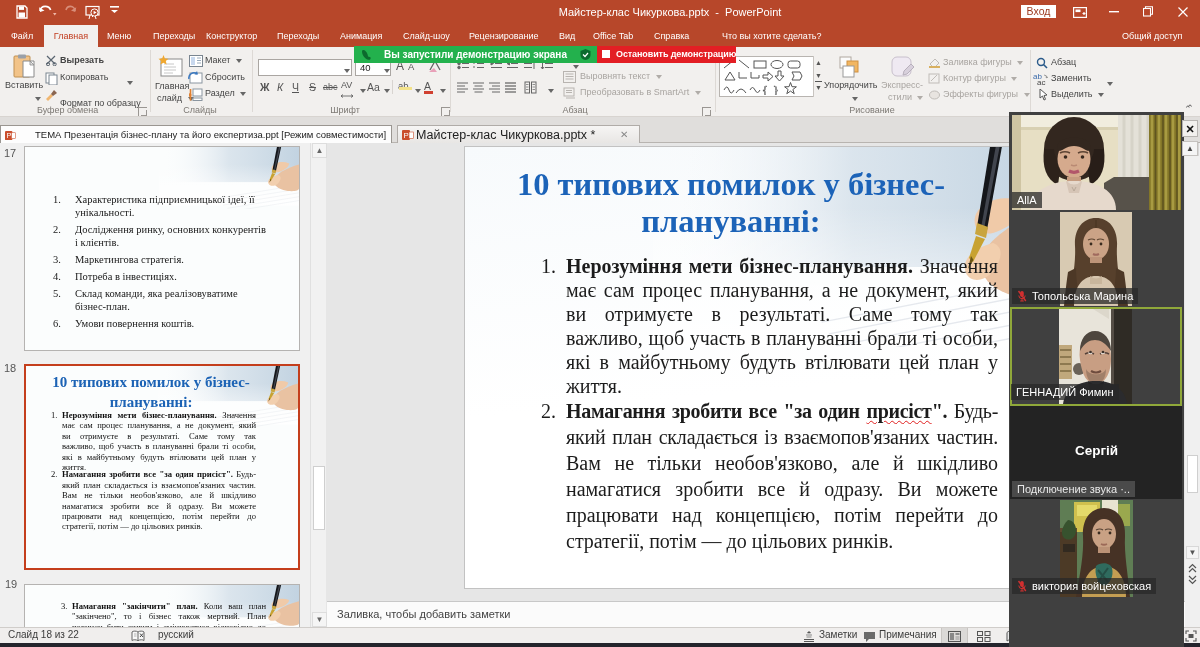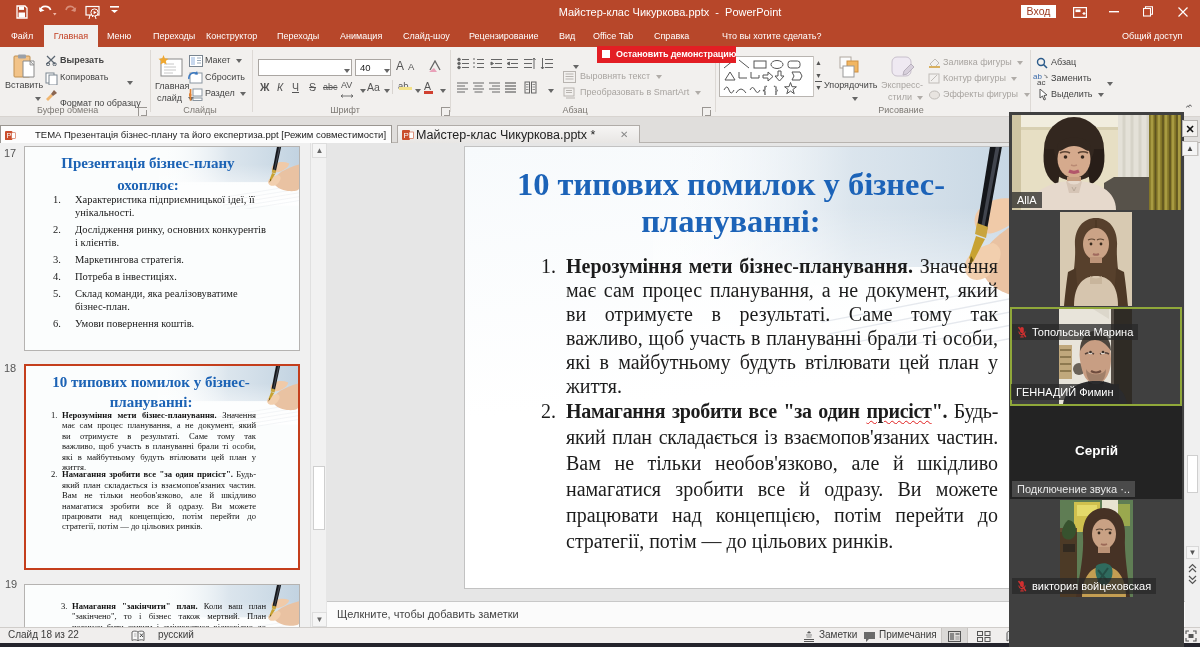--- a/index.html
+++ b/index.html
@@ -323,21 +323,21 @@
     <div class="rtxt gray" style="left:943px;top:10px;">Заливка фигуры <span class="caret g"></span></div>
     <svg class="abs" style="left:928px;top:26px" width="13" height="12" viewBox="0 0 13 12">
         <rect x="1" y="1" width="10" height="9" fill="none" stroke="#c0bcb8"></rect>
         <path d="M3 8 L9 2" stroke="#c0bcb8"></path>
       </svg>
     <div class="rtxt gray" style="left:943px;top:26px;">Контур фигуры <span class="caret g"></span></div>
     <svg class="abs" style="left:928px;top:42px" width="13" height="12" viewBox="0 0 13 12">
         <ellipse cx="6.5" cy="6" rx="5" ry="4" fill="#e8e4e0" stroke="#c0bcb8"></ellipse>
       </svg>
     <div class="rtxt gray" style="left:943px;top:42px;">Эффекты фигуры <span class="caret g"></span></div>
-    <div class="glabel" style="left:866px;width:70px;">Рисование</div>
+    <div class="glabel" style="left:837px;width:70px;">Рисование</div>
     <div class="gsep" style="left:1030px;"></div>
 
     <svg class="abs" style="left:1036px;top:10px" width="12" height="12" viewBox="0 0 12 12">
         <circle cx="5" cy="5" r="3.5" fill="none" stroke="#2a5a8a" stroke-width="1.4"></circle>
         <path d="M7.5 7.5 L11 11" stroke="#2a5a8a" stroke-width="1.6"></path>
       </svg>
     <div class="rtxt" style="left:1051px;top:10px;">Абзац</div>
     <svg class="abs" style="left:1033px;top:25px" width="15" height="14" viewBox="0 0 15 14">
         <text x="0" y="6.5" font-size="8" fill="#3a6aaa" font-family="Liberation Sans">ab</text>
         <text x="4" y="13" font-size="8" fill="#444" font-family="Liberation Sans">ac</text>
@@ -345,20 +345,26 @@
       </svg>
     <div class="rtxt" style="left:1051px;top:26px;">Заменить</div>
     <div class="abs" style="left:1104px;top:31px;"><span class="caret"></span></div>
     <svg class="abs" style="left:1038px;top:42px" width="10" height="12" viewBox="0 0 10 12">
         <path d="M2 0 L2 9 L4.5 7 L6 11 L7.5 10.3 L6 6.5 L9 6z" fill="#fff" stroke="#555" stroke-width="1"></path>
       </svg>
     <div class="rtxt" style="left:1051px;top:42px;">Выделить <span class="caret"></span></div>
     <div class="abs" style="left:1184px;top:57px;font-size:9px;color:#666;">⌃</div>
   </div>
   <div id="ribbonedge"></div>
+  <div id="greenbar"><svg style="position:absolute;left:7px;top:3px" width="11" height="11" viewBox="0 0 11 11">
+        <path d="M2.5 1 c.8 0 4 1.5 4.5 6.5 l2.5.8 c.5 2-.5 2.7-2 2.5 C4 10.3 1 6 1 2.5 1 1.3 1.8 1 2.5 1z" fill="#0c6b2e"></path>
+      </svg>Вы запустили демонстрацию экрана<svg style="position:absolute;right:6px;top:3px" width="11" height="11" viewBox="0 0 11 11">
+        <path d="M5.5 0 L10.5 2 V6 C10.5 9 8 10.5 5.5 11 3 10.5 0.5 9 0.5 6 V2z" fill="#0c6b2e"></path>
+        <path d="M3 5.5 l2 2 3-3.5" stroke="#fff" stroke-width="1.2" fill="none"></path>
+      </svg></div>
   <div id="redbar"><span style="display:inline-block;width:8px;height:8px;background:#fff;margin:0 6px 0 5px;vertical-align:-1px;"></span>Остановить демонстрацию</div>
 
   <div id="doctabstrip">
     <div class="doctab" style="left:0px;width:392px;background:#fdfdfd;border:1px solid #9a9691;border-bottom:none;height:18px;">
       <svg style="position:absolute;left:4px;top:4px" width="11" height="11" viewBox="0 0 12 12">
           <rect x="0" y="1" width="8" height="10" rx="1" fill="#ca4e2c"></rect>
           <text x="1.5" y="9" font-size="8" fill="#fff" font-family="Liberation Sans">P</text>
           <rect x="7" y="3" width="4.6" height="6.4" fill="#fff" stroke="#ca4e2c" stroke-width=".6"></rect>
         </svg>
       <span style="position:absolute;left:34px;top:0;font-size:9.5px;">ТЕМА Презентація бізнес-плану та його експертиза.ppt [Режим совместимости]</span>
@@ -404,21 +410,20 @@
           </g>
     </g>
   </defs>
     </svg>
   <div id="slidepanel">
     <div class="abs" style="left:4px;top:4px;font-size:11px;color:#555;">17</div>
     <div class="abs" style="left:24px;top:3px;width:276px;height:205px;background:#fbfdfd;border:1px solid #b5b3b1;overflow:hidden;font-family:'Liberation Serif',serif;">
       <svg class="abs" style="right:0;top:0" width="140" height="62" viewBox="0 0 400 212" preserveAspectRatio="none">
           <use href="#penimg"></use>
         </svg>
-      <div class="abs" style="left:0;top:5px;width:246px;text-align:center;font-size:15px;font-weight:bold;color:#1c63b5;line-height:22px;">Презентація бізнес-плану<br>охоплює:</div>
       <div class="abs" style="left:50px;top:46px;width:212px;font-size:10.5px;color:#1a1a1a;line-height:13px;">
         <div style="position:relative"><span style="position:absolute;left:-22px;">1.</span>Характеристика підприємницької ідеї, її<br>унікальності.</div>
         <div style="position:relative;margin-top:4px;"><span style="position:absolute;left:-22px;">2.</span>Дослідження ринку, основних конкурентів<br>і клієнтів.</div>
         <div style="position:relative;margin-top:4px;"><span style="position:absolute;left:-22px;">3.</span>Маркетингова стратегія.</div>
         <div style="position:relative;margin-top:4px;"><span style="position:absolute;left:-22px;">4.</span>Потреба в інвестиціях.</div>
         <div style="position:relative;margin-top:4px;"><span style="position:absolute;left:-22px;">5.</span>Склад команди, яка реалізовуватиме<br>бізнес-план.</div>
         <div style="position:relative;margin-top:4px;"><span style="position:absolute;left:-22px;">6.</span>Умови повернення коштів.</div>
       </div>
     </div>
     <div class="abs" style="left:4px;top:219px;font-size:11px;color:#555;">18</div>
@@ -491,21 +496,21 @@
             <div class="jl">Вам не тільки необов'язково, але й шкідливо</div>
             <div class="jl">намагатися зробити все й одразу. Ви можете</div>
             <div class="jl">працювати над концепцією, потім перейти до</div>
             <div>стратегії, потім — до цільових ринків.</div>
           </div>
       </div>
   </div>
   </div>
   </div>
   <div id="notesbar">
-    <span style="position:absolute;left:10px;top:6px;">Щелкните, чтобы добавить заметки</span>
+    <span style="position:absolute;left:10px;top:6px;">Заливка, чтобы добавить заметки</span>
   </div>
   <div id="rightsb"></div>
   <div class="sbtn" style="top:143px;">▲</div>
   <div class="abs" style="left:1187px;top:455px;width:11px;height:38px;background:#fff;border:1px solid #cfcfcf;"></div>
   <div class="sbtn" style="top:546px;">▼</div>
   <svg class="abs" style="left:1187px;top:562px" width="11" height="24" viewBox="0 0 11 24">
     <path d="M2 6 L5.5 2.5 L9 6 M2 10 L5.5 6.5 L9 10" fill="none" stroke="#555" stroke-width="1.2"></path>
     <path d="M2 14 L5.5 17.5 L9 14 M2 18 L5.5 21.5 L9 18" fill="none" stroke="#555" stroke-width="1.2"></path>
   </svg>
   <div class="abs" style="left:1183px;top:103px;width:14px;height:12px;color:#555;font-size:9px;text-align:center;z-index:80;">⌃</div>
@@ -663,18 +668,18 @@
       <path d="M38 47 v6 h12 v-6z" fill="#bb9276"></path>
       <path d="M22 97 C22 76 32 66 44 66 C56 66 66 76 66 97z" fill="#c49e52"></path>
       <path d="M36 66 C40 62 50 62 52 68 C54 76 50 84 44 86 C38 84 34 74 36 66z" fill="#2f6b5e"></path>
       <path d="M38 70 l10 12 M48 68 l-10 14" stroke="#254f46" stroke-width="2"></path>
     </svg>
     <div class="vlabel" style="left:3px;top:466px;"><span class="micoff"><svg width="10" height="12" viewBox="0 0 10 12">
           <rect x="3.2" y="1" width="3.6" height="6" rx="1.8" fill="#d03030"></rect>
           <path d="M1.8 5.5 a3.2 3.2 0 0 0 6.4 0 M5 8.7 V11 M3.2 11 h3.6" stroke="#d03030" fill="none"></path>
           <path d="M1.5 1 L8.8 11" stroke="#d03030" stroke-width="1.4"></path>
         </svg></span>виктория войцеховская</div>
-    <div class="vlabel" style="left:3px;top:176px;margin-top:36px;"><span class="micoff"><svg width="10" height="12" viewBox="0 0 10 12">
+    <div class="vlabel" style="left:3px;top:176px;"><span class="micoff"><svg width="10" height="12" viewBox="0 0 10 12">
           <rect x="3.2" y="1" width="3.6" height="6" rx="1.8" fill="#d03030"></rect>
           <path d="M1.8 5.5 a3.2 3.2 0 0 0 6.4 0 M5 8.7 V11 M3.2 11 h3.6" stroke="#d03030" fill="none"></path>
           <path d="M1.5 1 L8.8 11" stroke="#d03030" stroke-width="1.4"></path>
         </svg></span>Топольська Марина</div>
   </div>
 
 </body></html>

